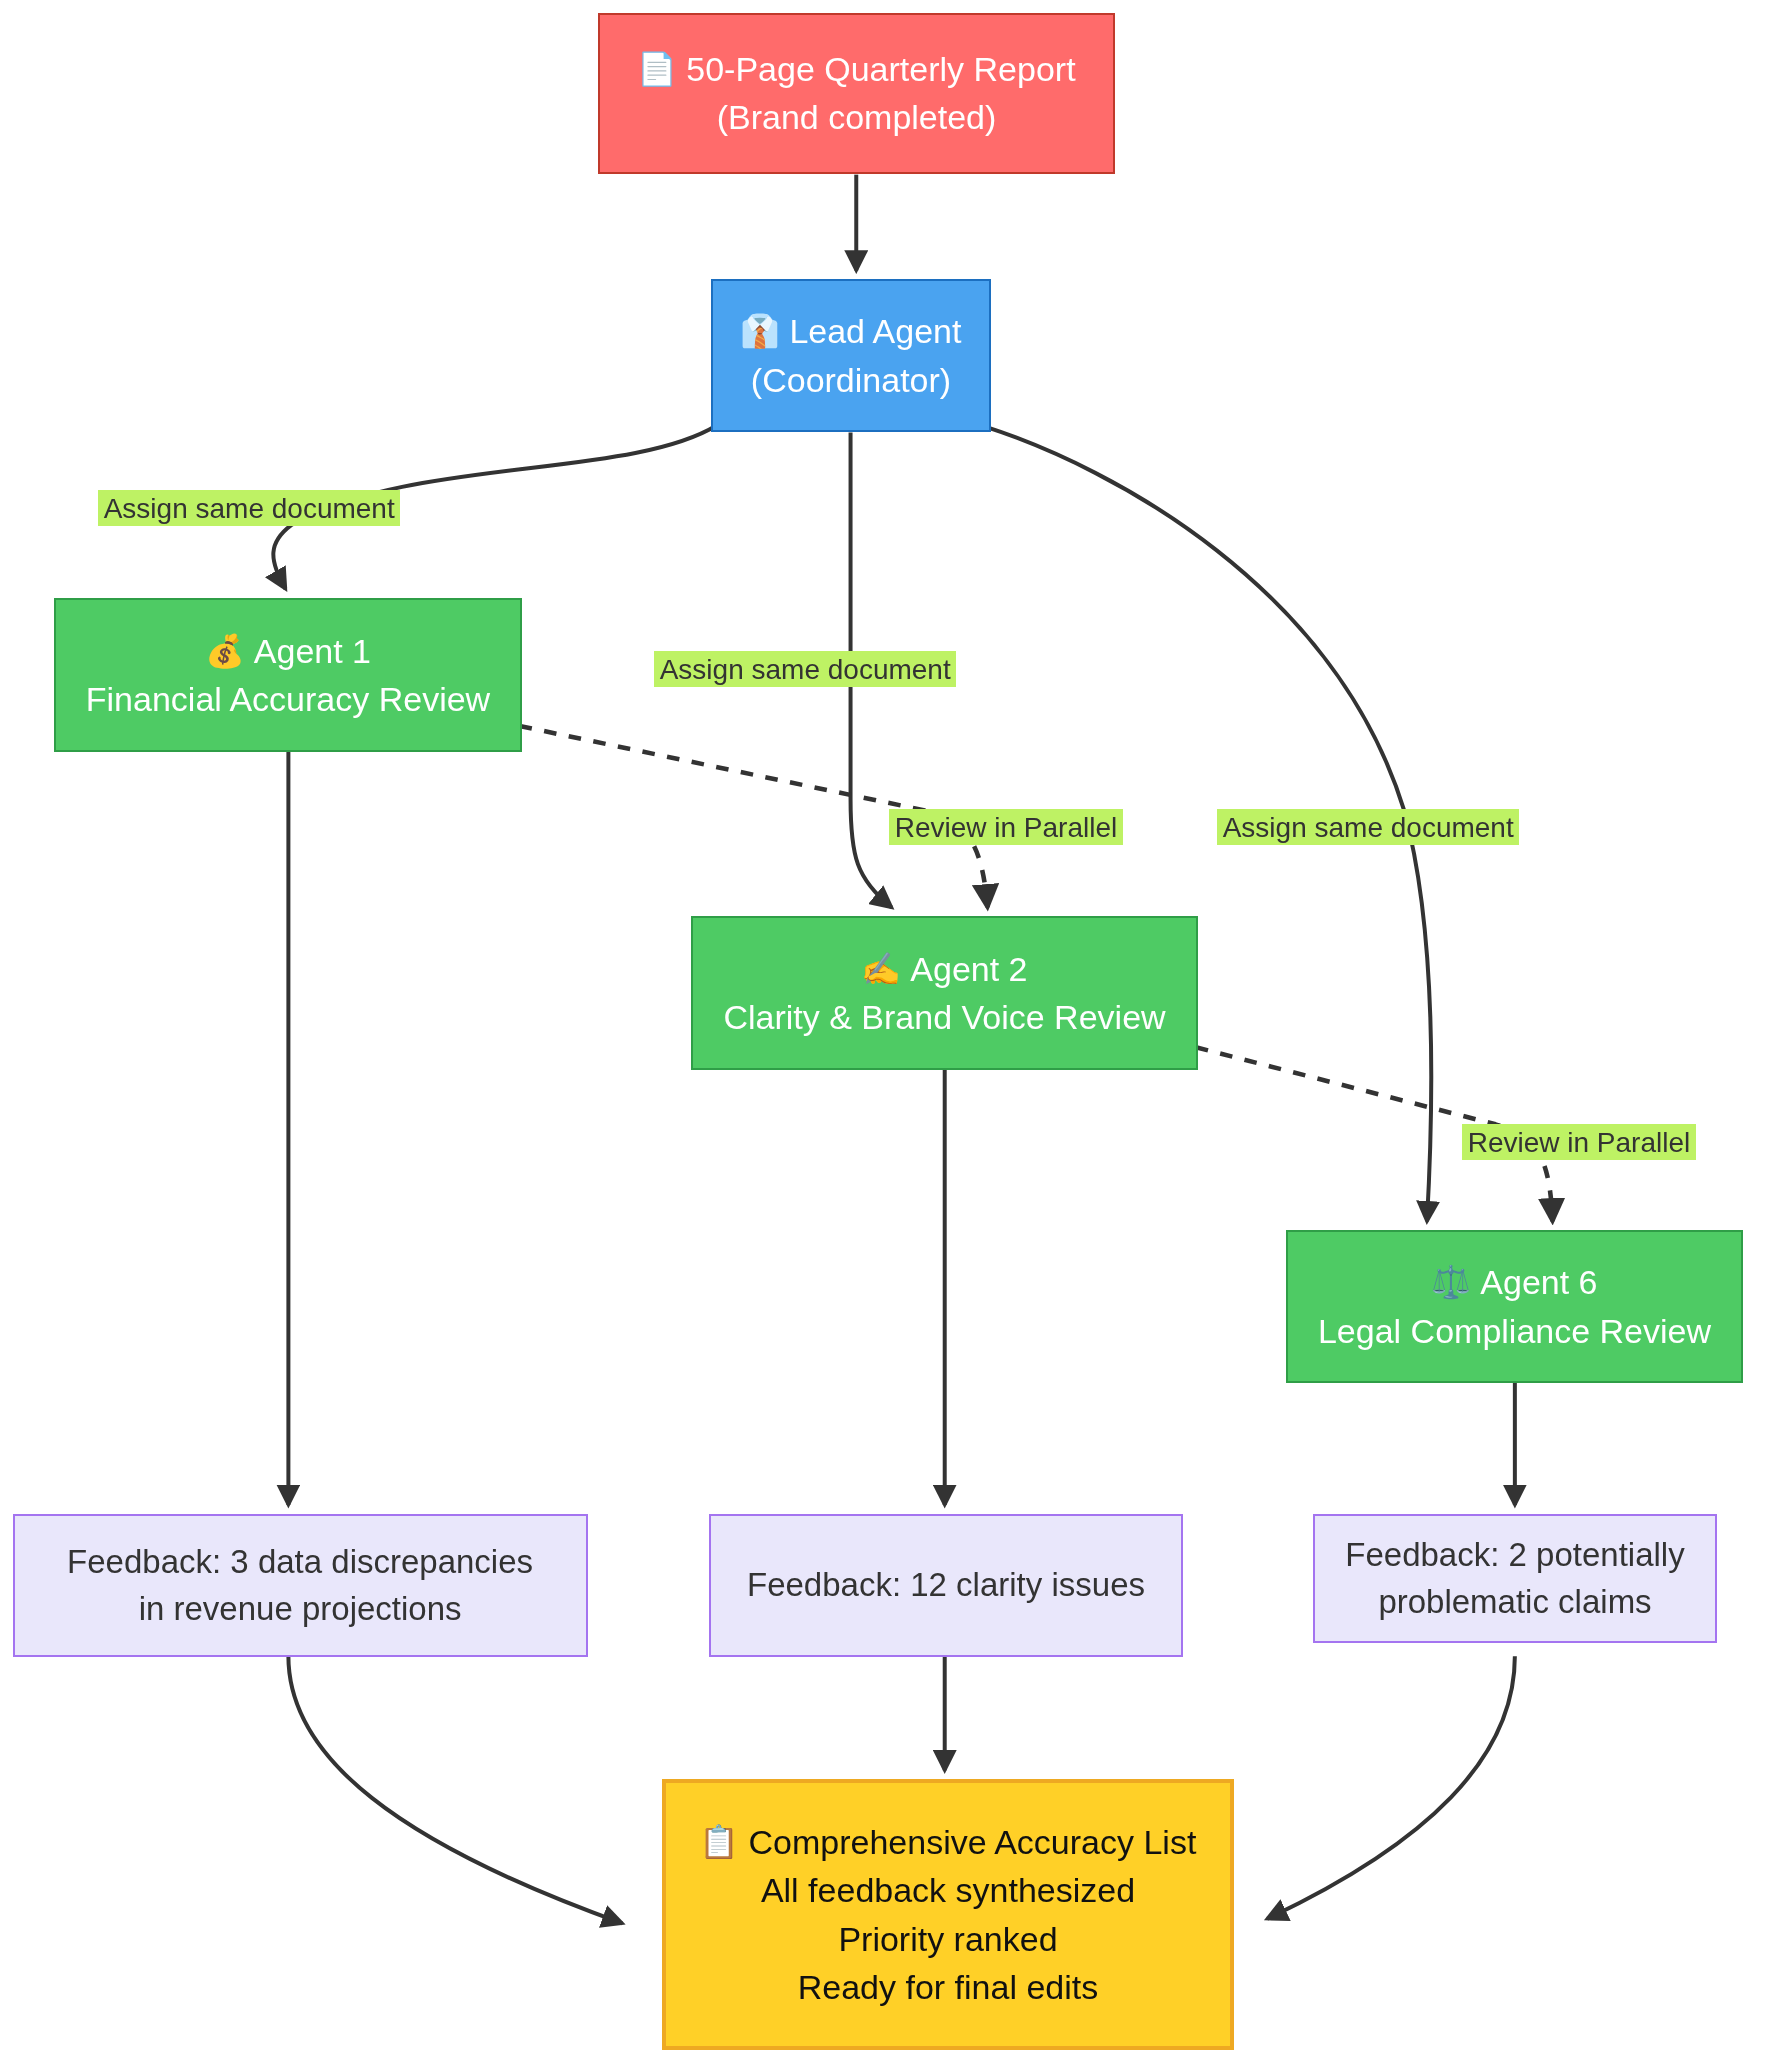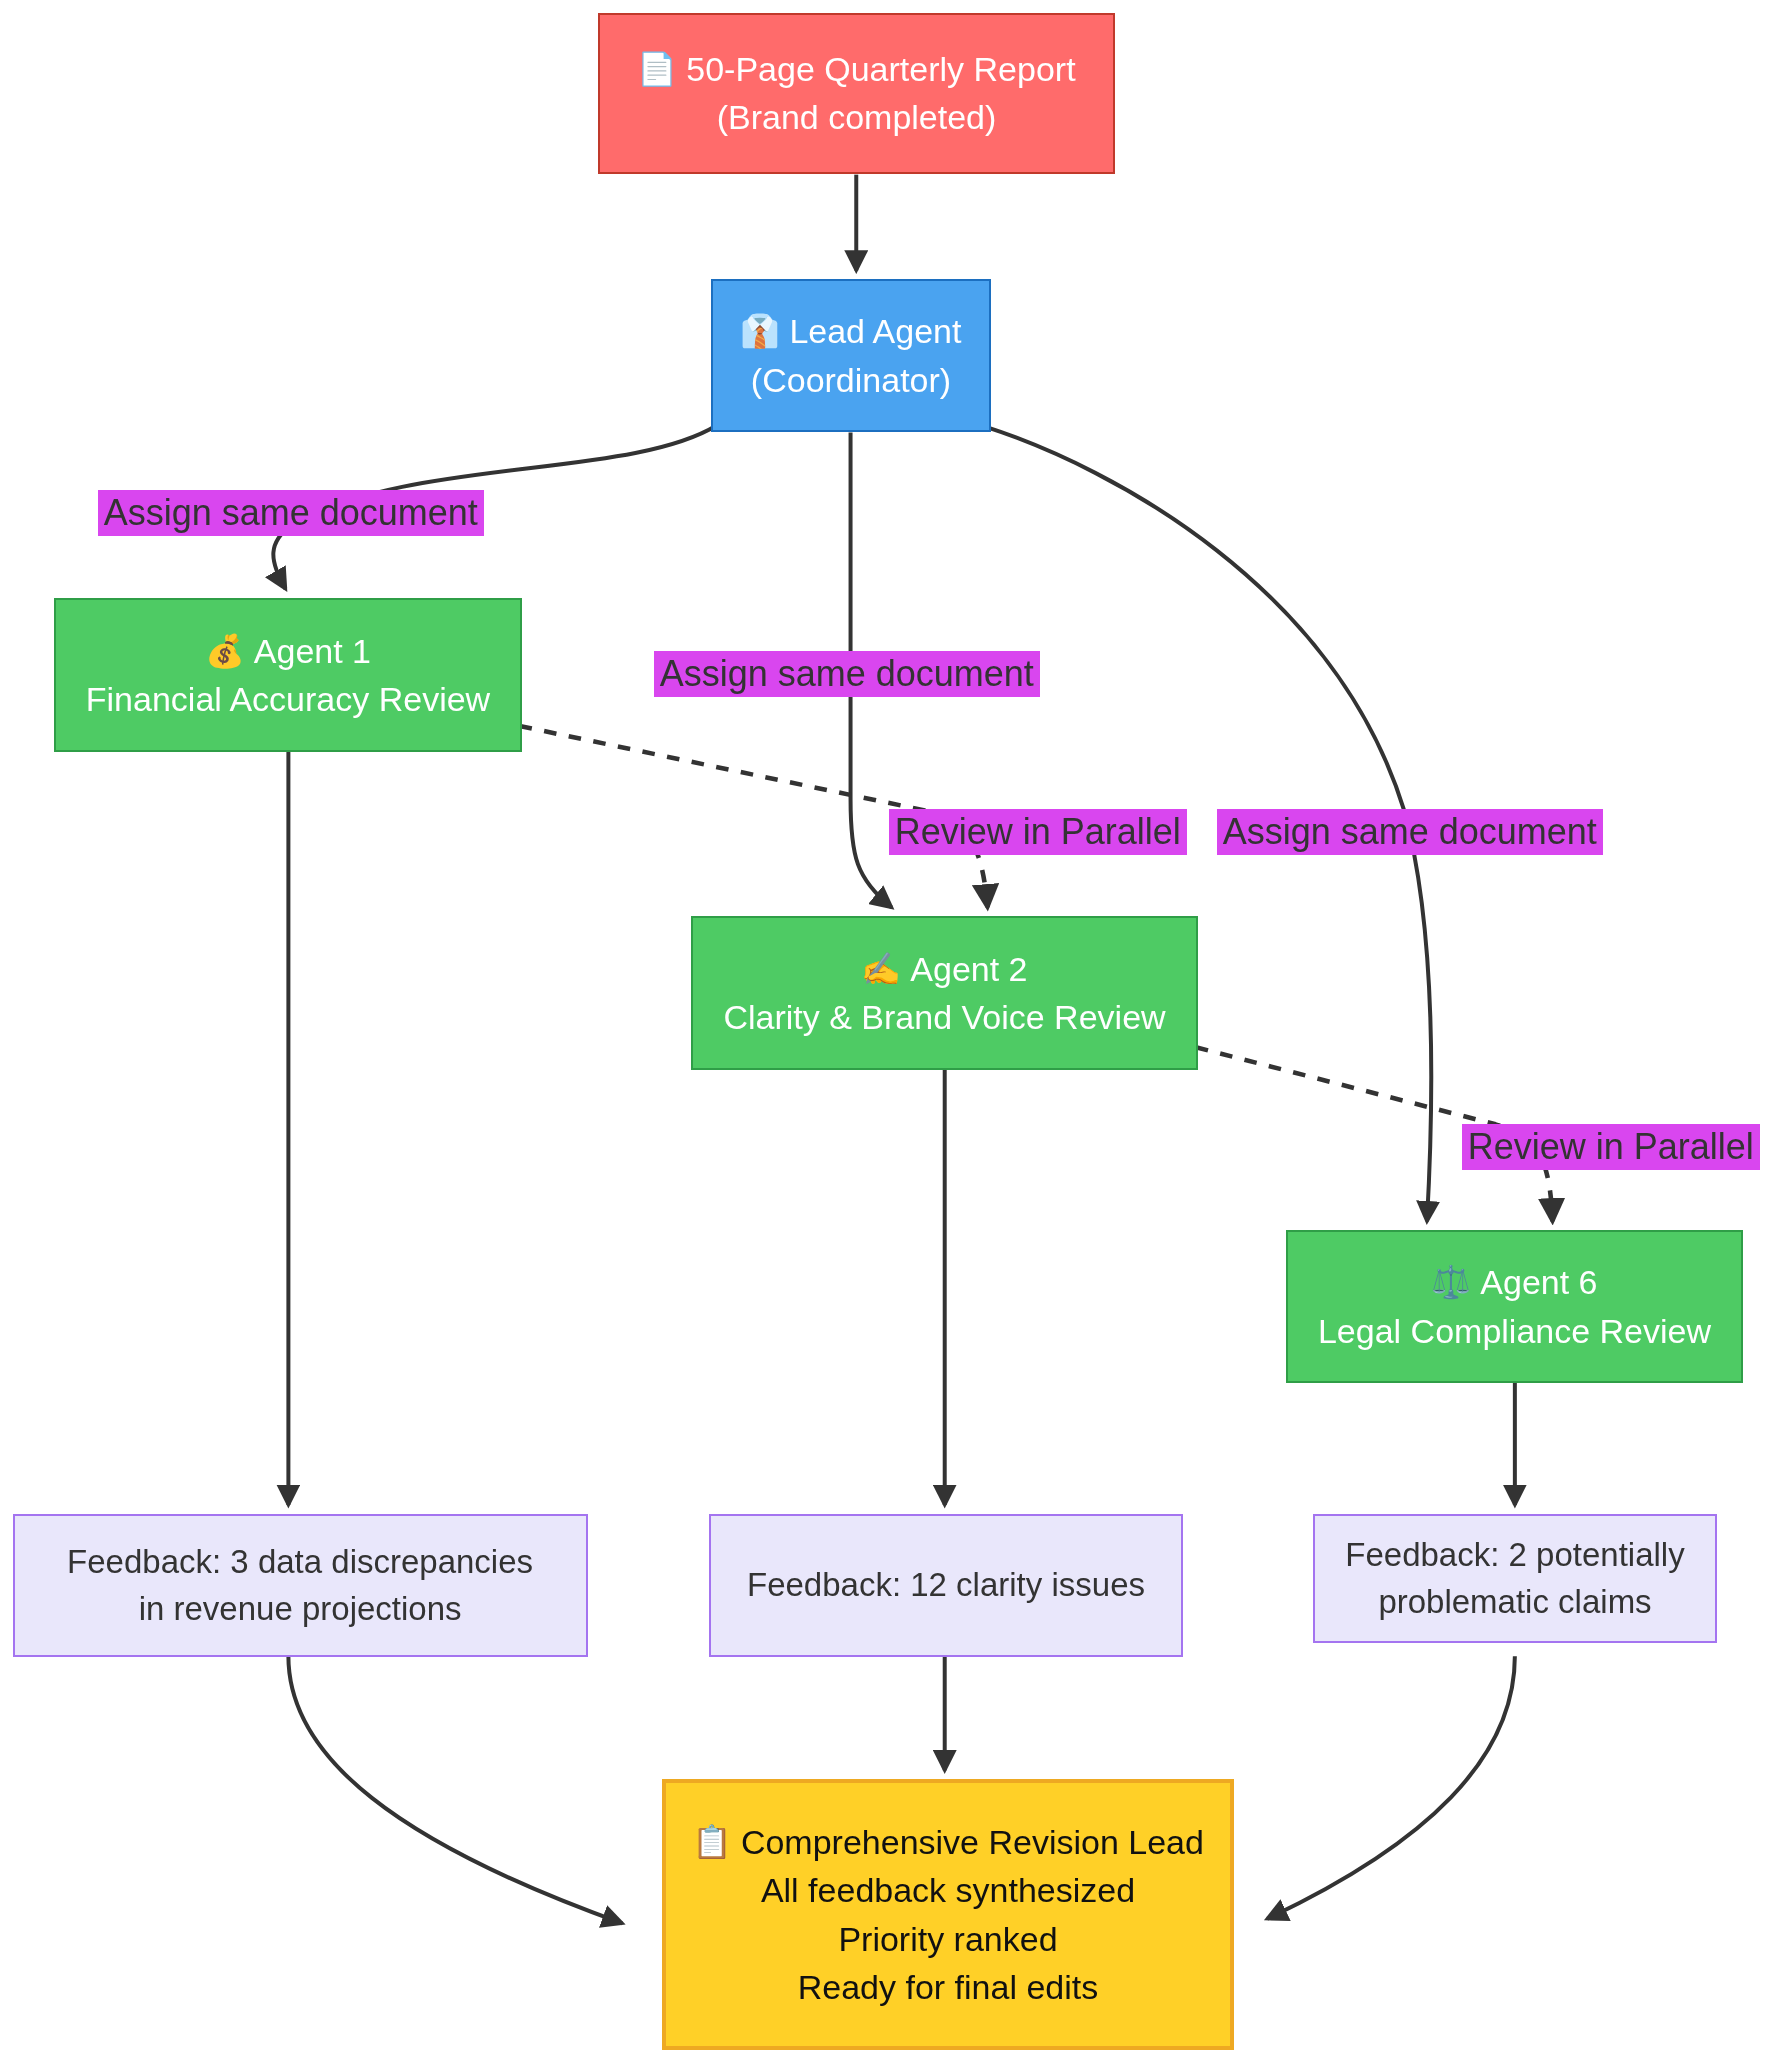--- a/index.html
+++ b/index.html
@@ -100,23 +100,23 @@
   #node-agent2     { left: 691px; top: 916px; width: 507px;  height: 154px; }
   #node-agent3     { left: 1286px; top: 1230px; width: 457px;  height: 153px; }
   #node-feedback1  { left: 12.6px;   top: 1514px; width: 575px;  height: 143px; }
   #node-feedback2  { left: 709px; top: 1514px; width: 474px;  height: 143px; align-items: center; }
   #node-feedback3  { left: 1313px; top: 1514px; width: 404px;  height: 129px; }
   #node-output     { left: 662px; top: 1779px; width: 572px; height: 271px; }
 
   
   .edge-label {
     position: absolute;
-    background: #d946ef;
+    background: #bef264;
     color: #333333;
-    font-size: 36px;
+    font-size: 28px;
     line-height: 1.18;
     padding: 1.7px 5.7px;
     white-space: nowrap;
     box-sizing: border-box;
   }
   #label-assign-1    { left: 98px;  top: 490px;  }
   #label-assign-2    { left: 654px; top: 651px; }
   #label-assign-3    { left: 1217px; top: 809px; }
   #label-parallel-1  { left: 889px; top: 809px; }
   #label-parallel-2  { left: 1462px; top: 1124px; }
@@ -208,21 +208,21 @@
   </div>
 
   <div class="node node-feedback" id="node-feedback3">
     <span class="line">Feedback: 2 potentially</span>
     <span class="line">problematic claims</span>
   </div>
 
   <div class="node node-output" id="node-output">
     <span class="line with-icon">
       <span class="emoji">📋</span>
-      <span>Comprehensive Revision Lead</span>
+      <span>Comprehensive Accuracy List</span>
     </span>
     <span class="line">All feedback synthesized</span>
     <span class="line">Priority ranked</span>
     <span class="line">Ready for final edits</span>
   </div>
 
   <div class="edge-label" id="label-assign-1">Assign same document</div>
 
   <div class="edge-label" id="label-assign-2">Assign same document</div>
 

